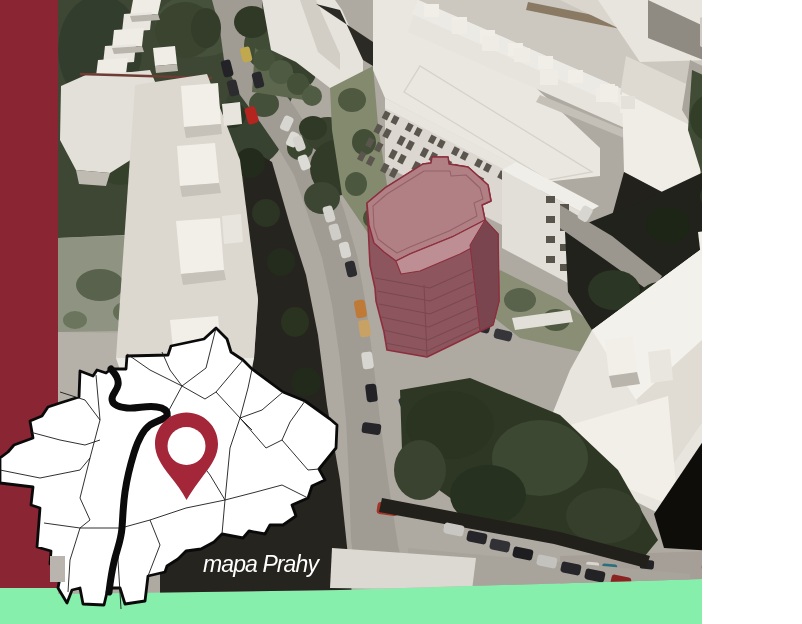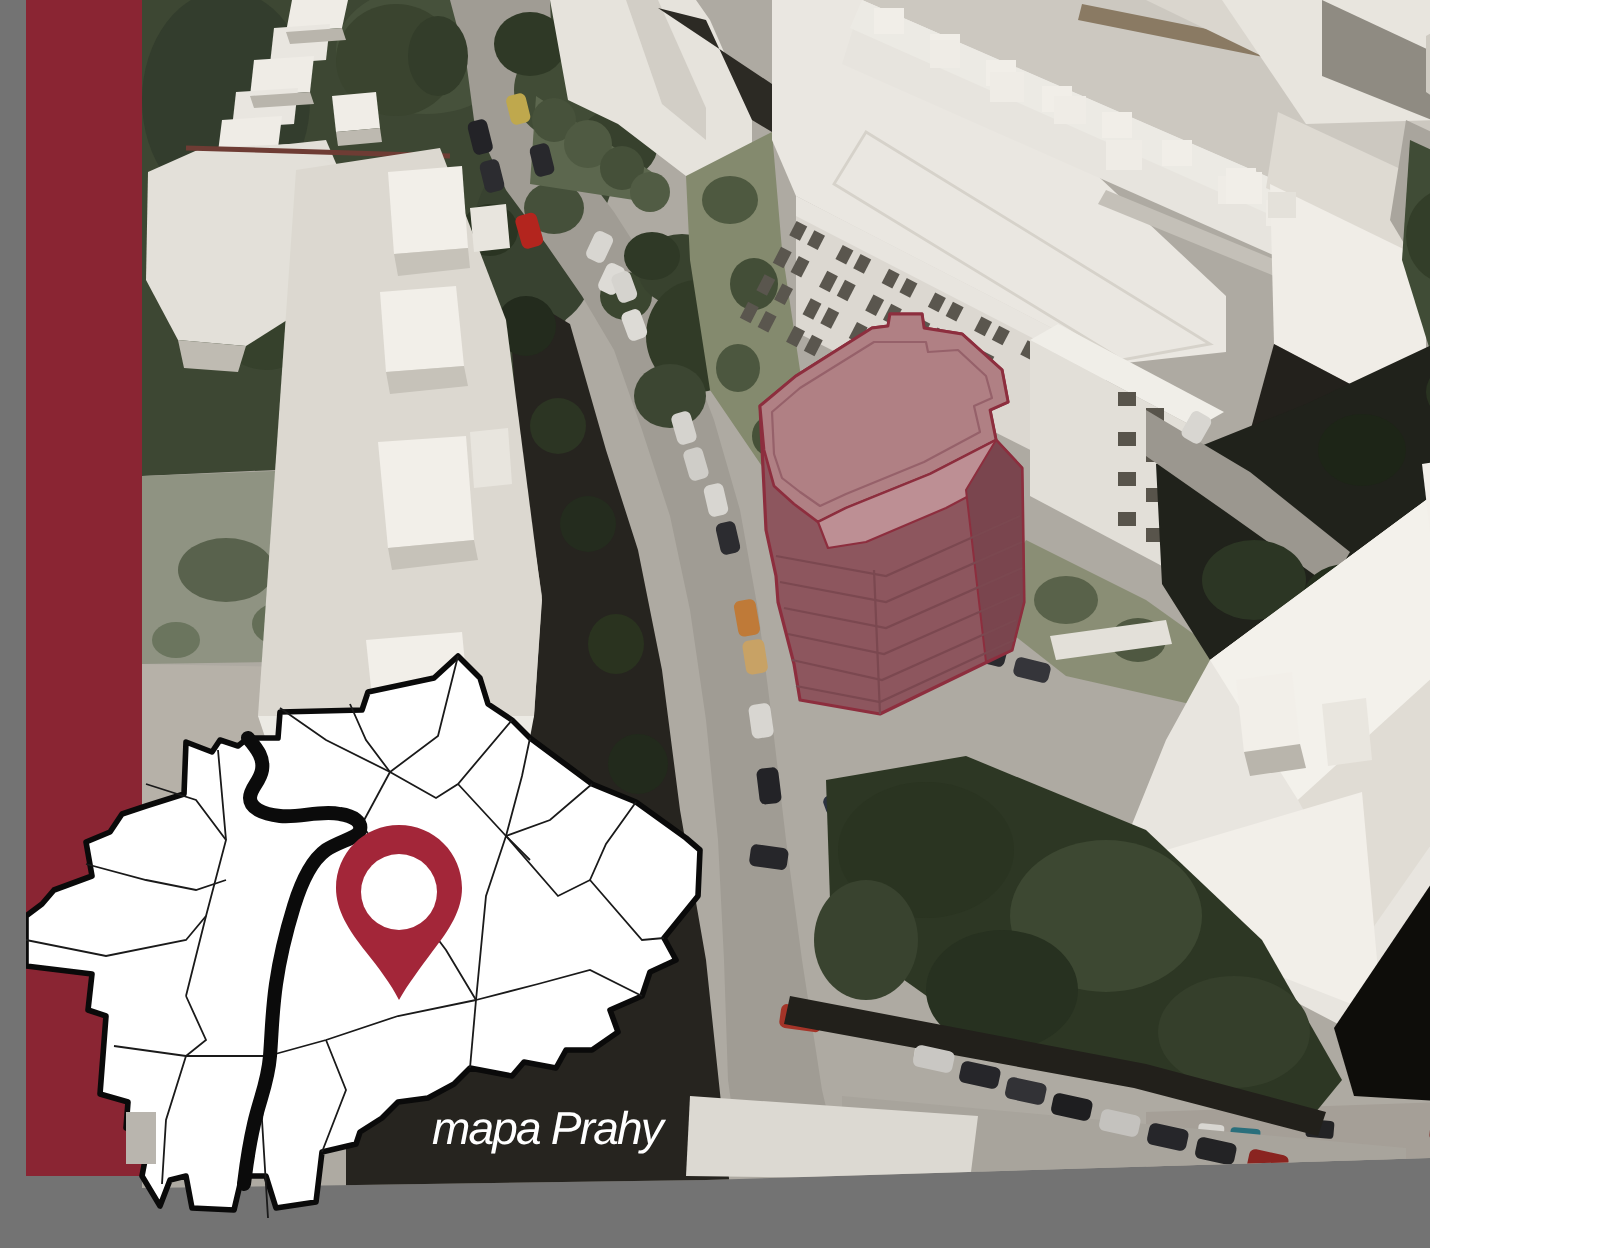--- a/index.html
+++ b/index.html
@@ -1,17 +1,17 @@
 <!DOCTYPE html>
 <html><head>
 <meta charset="utf-8">
 <style>
   html,body{margin:0;padding:0;background:#ffffff;}
-  .page{position:relative;width:702px;height:624px;overflow:hidden;background:#737373;
-        font-family:"Liberation Sans", sans-serif;padding-left:13px;}
+  .page{position:relative;width:702px;height:624px;overflow:hidden;background:#86efac;
+        font-family:"Liberation Sans", sans-serif;}
 </style>
 </head>
 <body>
 <div class="page">
 <svg width="802" height="624" viewBox="0 0 802 624" xmlns="http://www.w3.org/2000/svg">
 <defs>
   <clipPath id="photoClip">
     <polygon points="58,0 802,0 802,576 340,590 58,594"></polygon>
   </clipPath>
 </defs>

